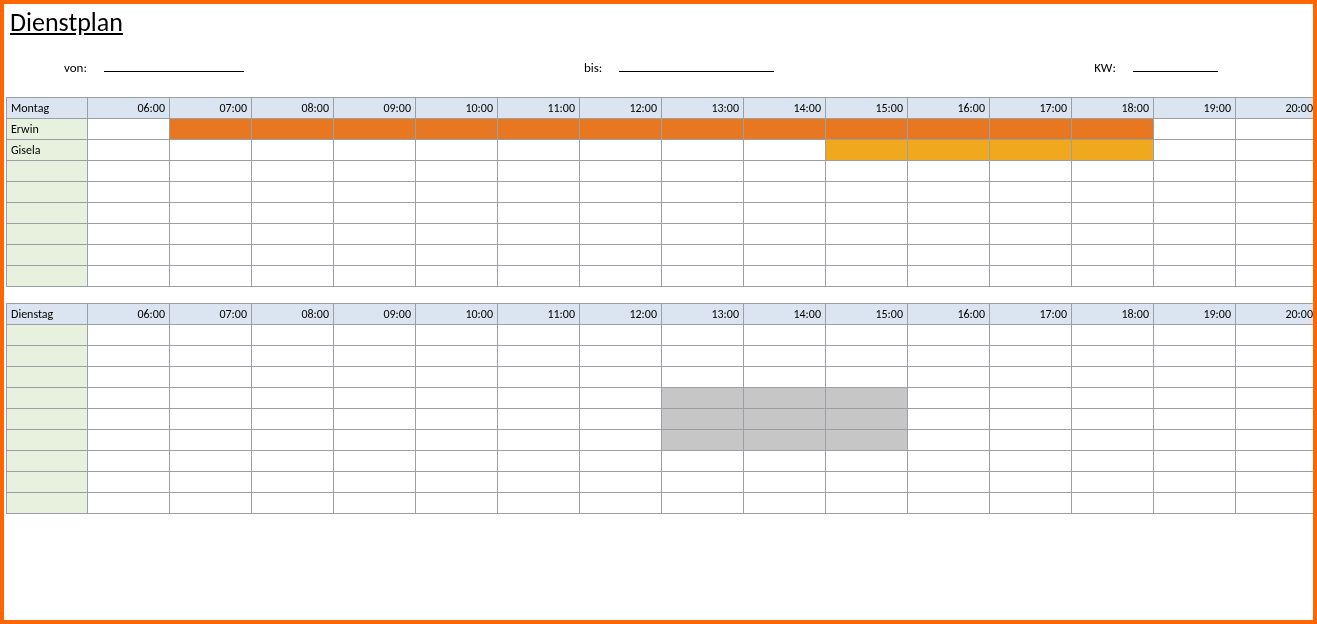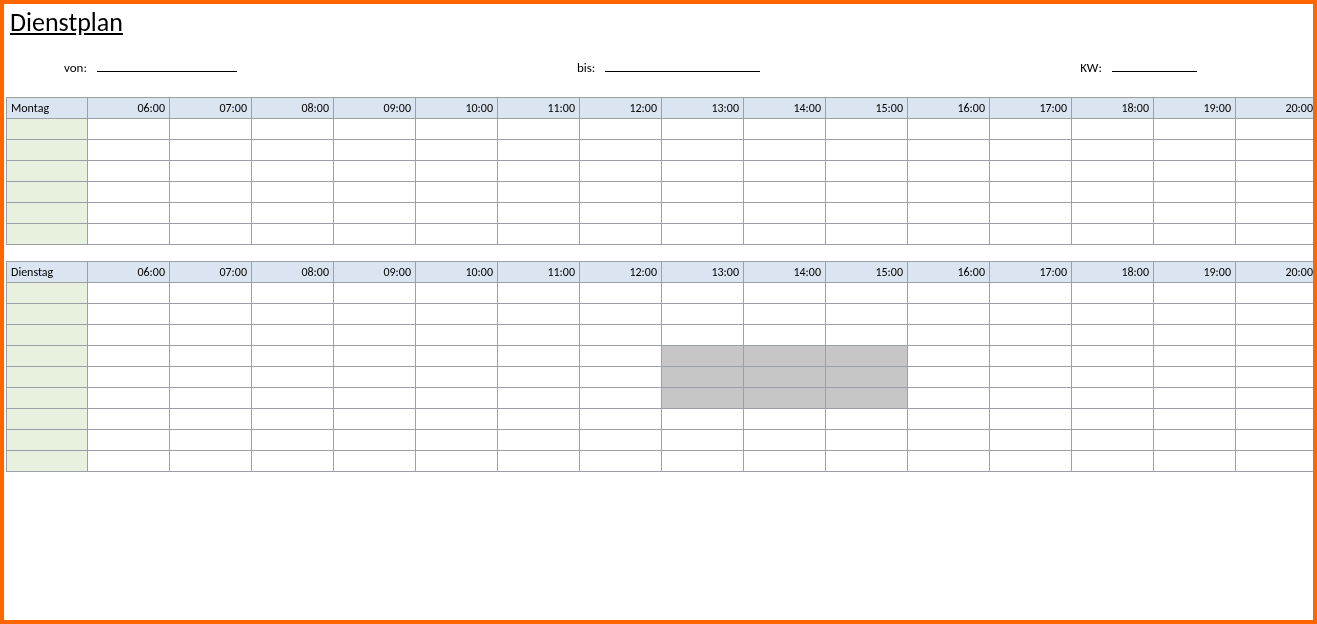--- a/index.html
+++ b/index.html
@@ -19,21 +19,21 @@
     padding: 2px 8px 6px 6px;
     text-decoration: underline;
   }
   .meta-row {
     display: flex;
     align-items: baseline;
     gap: 40px;
     padding: 14px 0 22px 60px;
     font-size: 13px;
   }
-  .meta-item { display: flex; align-items: baseline; gap: 10px; }
+  .meta-item { display: flex; align-items: baseline; gap: 17px; }
   .meta-item .uline {
     display: inline-block;
     border-bottom: 1px solid #000;
     height: 14px;
   }
   .uline.w1 { width: 140px; }
   .uline.w2 { width: 155px; }
   .uline.w3 { width: 85px; }
   .sp1 { width: 260px; display:inline-block; }
   .sp2 { width: 240px; display:inline-block; }
@@ -132,20 +132,56 @@
           <th>15:00</th>
           <th>16:00</th>
           <th>17:00</th>
           <th>18:00</th>
           <th>19:00</th>
           <th>20:00</th>
         </tr>
       </thead>
       <tbody>
         <tr>
+          <td class="namecell">Erwin</td>
+          <td class="blank"></td>
+          <td class="bar-orange"></td>
+          <td class="bar-orange"></td>
+          <td class="bar-orange"></td>
+          <td class="bar-orange"></td>
+          <td class="bar-orange"></td>
+          <td class="bar-orange"></td>
+          <td class="bar-orange"></td>
+          <td class="bar-orange"></td>
+          <td class="bar-orange"></td>
+          <td class="bar-orange"></td>
+          <td class="bar-orange"></td>
+          <td class="bar-orange"></td>
+          <td class="blank"></td>
+          <td class="blank"></td>
+        </tr>
+        <tr>
+          <td class="namecell">Gisela</td>
+          <td class="blank"></td>
+          <td class="blank"></td>
+          <td class="blank"></td>
+          <td class="blank"></td>
+          <td class="blank"></td>
+          <td class="blank"></td>
+          <td class="blank"></td>
+          <td class="blank"></td>
+          <td class="blank"></td>
+          <td class="bar-gold"></td>
+          <td class="bar-gold"></td>
+          <td class="bar-gold"></td>
+          <td class="bar-gold"></td>
+          <td class="blank"></td>
+          <td class="blank"></td>
+        </tr>
+        <tr>
           <td class="empty-name"></td>
           <td class="blank"></td>
           <td class="blank"></td>
           <td class="blank"></td>
           <td class="blank"></td>
           <td class="blank"></td>
           <td class="blank"></td>
           <td class="blank"></td>
           <td class="blank"></td>
           <td class="blank"></td>

